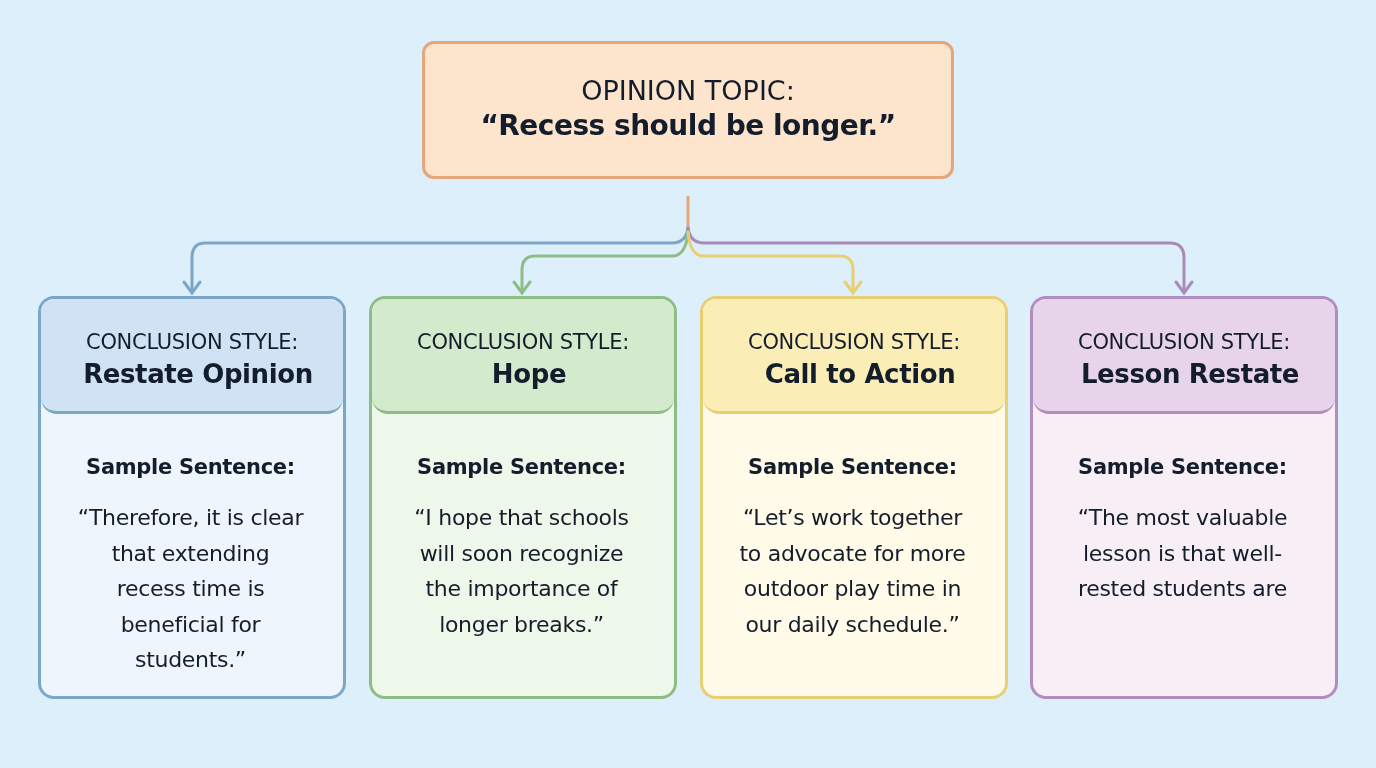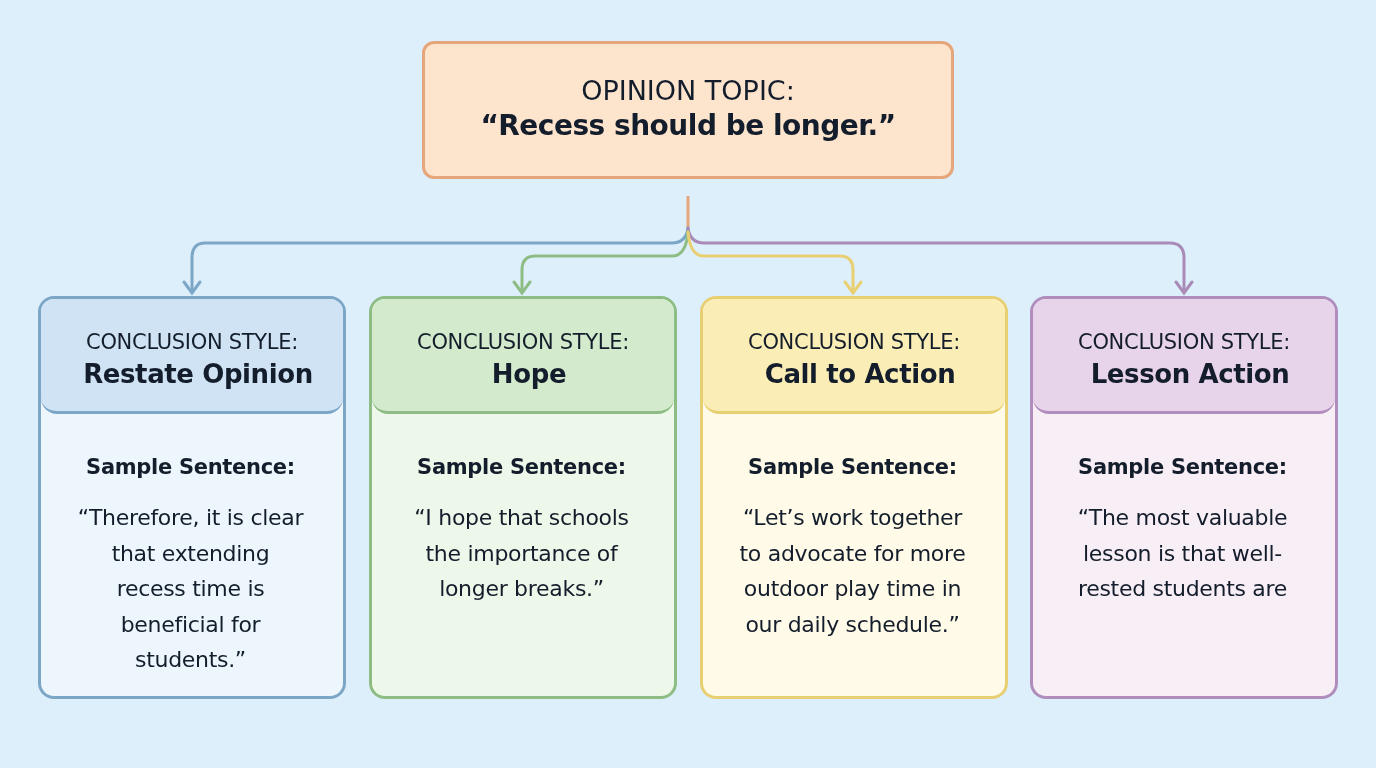--- a/index.html
+++ b/index.html
@@ -111,20 +111,21 @@
 
 <div class="card c-green">
   <div class="card-head">
     <div class="card-style-label">CONCLUSION STYLE:</div>
     <div class="card-style-name">Hope</div>
   </div>
   <div class="card-body">
     <div class="sample-label">Sample Sentence:</div>
     <div class="sample-text">
       <div>“I hope that schools</div>
+      <div>will soon recognize</div>
       <div>the importance of</div>
       <div>longer breaks.”</div>
     </div>
   </div>
 </div>
 
 <div class="card c-yellow">
   <div class="card-head">
     <div class="card-style-label">CONCLUSION STYLE:</div>
     <div class="card-style-name">Call to Action</div>
@@ -136,21 +137,21 @@
       <div>to advocate for more</div>
       <div>outdoor play time in</div>
       <div>our daily schedule.”</div>
     </div>
   </div>
 </div>
 
 <div class="card c-purple">
   <div class="card-head">
     <div class="card-style-label">CONCLUSION STYLE:</div>
-    <div class="card-style-name">Lesson Action</div>
+    <div class="card-style-name">Lesson Restate</div>
   </div>
   <div class="card-body">
     <div class="sample-label">Sample Sentence:</div>
     <div class="sample-text">
       <div>“The most valuable</div>
       <div>lesson is that well-</div>
       <div>rested students are</div>
     </div>
   </div>
 </div>

